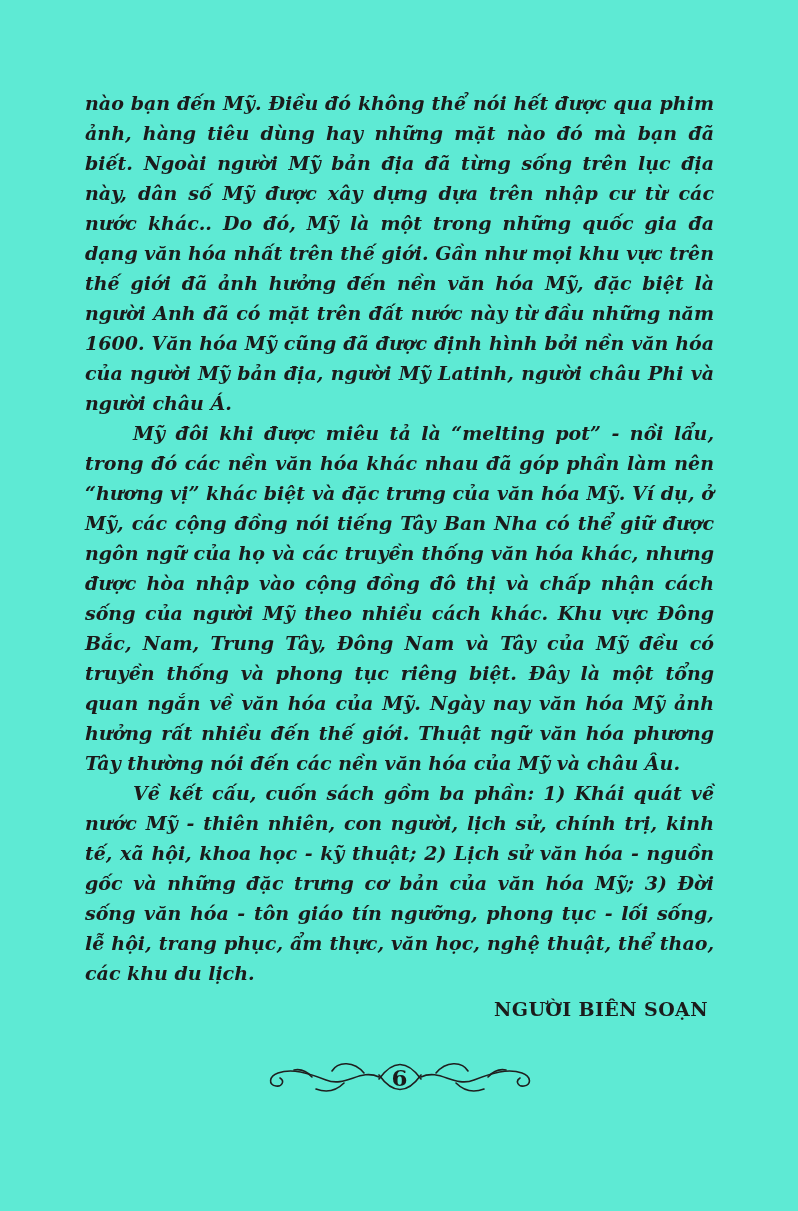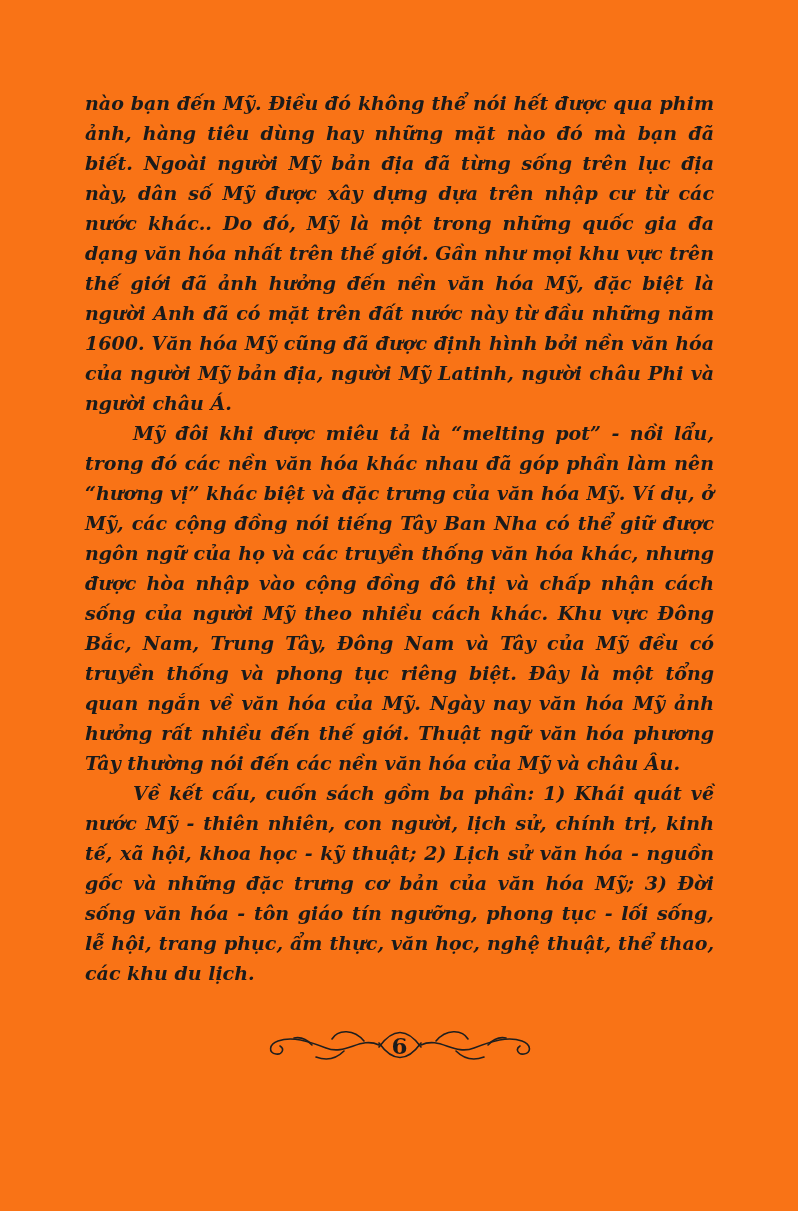--- a/index.html
+++ b/index.html
@@ -1,21 +1,21 @@
 <!DOCTYPE html>
 <html lang="vi"><head>
 <meta charset="utf-8">
 <title>Book Page</title>
 <style>
   * { margin: 0; padding: 0; box-sizing: border-box; }
   html, body { background: #ffffff; }
   .page {
     width: 798px;
     height: 1211px;
-    background: #f97316;
+    background: #5eead4;
     overflow: hidden;
     position: relative;
     font-family: "DejaVu Serif", serif;
     color: #1b1b1b;
     padding: 88px 84px 0 85px;
   }
   .text-block { width: 100%; }
   .para {
     font-style: italic;
     font-weight: 600;
@@ -59,20 +59,21 @@
 <body>
 
 <div class="page">
 
   <main class="text-block">
     <p class="para no-indent">nào bạn đến Mỹ. Điều đó không thể nói hết được qua phim ảnh, hàng tiêu dùng hay những mặt nào đó mà bạn đã biết. Ngoài người Mỹ bản địa đã từng sống trên lục địa này, dân số Mỹ được xây dựng dựa trên nhập cư từ các nước khác.. Do đó, Mỹ là một trong những quốc gia đa dạng văn hóa nhất trên thế giới. Gần như mọi khu vực trên thế giới đã ảnh hưởng đến nền văn hóa Mỹ, đặc biệt là người Anh đã có mặt trên đất nước này từ đầu những năm 1600. Văn hóa Mỹ cũng đã được định hình bởi nền văn hóa của người Mỹ bản địa, người Mỹ Latinh, người châu Phi và người châu Á.</p>
     <p class="para">Mỹ đôi khi được miêu tả là “melting pot” - nồi lẩu, trong đó các nền văn hóa khác nhau đã góp phần làm nên “hương vị” khác biệt và đặc trưng của văn hóa Mỹ. Ví dụ, ở Mỹ, các cộng đồng nói tiếng Tây Ban Nha có thể giữ được ngôn ngữ của họ và các truyền thống văn hóa khác, nhưng được hòa nhập vào cộng đồng đô thị và chấp nhận cách sống của người Mỹ theo nhiều cách khác. Khu vực Đông Bắc, Nam, Trung Tây, Đông Nam và Tây của Mỹ đều có truyền thống và phong tục riêng biệt. Đây là một tổng quan ngắn về văn hóa của Mỹ. Ngày nay văn hóa Mỹ ảnh hưởng rất nhiều đến thế giới. Thuật ngữ văn hóa phương Tây thường nói đến các nền văn hóa của Mỹ và châu Âu.</p>
     <p class="para">Về kết cấu, cuốn sách gồm ba phần: 1) Khái quát về nước Mỹ - thiên nhiên, con người, lịch sử, chính trị, kinh tế, xã hội, khoa học - kỹ thuật; 2) Lịch sử văn hóa - nguồn gốc và những đặc trưng cơ bản của văn hóa Mỹ; 3) Đời sống văn hóa - tôn giáo tín ngưỡng, phong tục - lối sống, lễ hội, trang phục, ẩm thực, văn học, nghệ thuật, thể thao, các khu du lịch.</p>
   </main>
 
+  <div class="signature">NGƯỜI BIÊN SOẠN</div>
 
   <div class="ornament">
     <div class="ornament-inner">
       <svg width="300" height="62" viewBox="0 0 300 62" aria-hidden="true">
         <g stroke="#1f1f1f" stroke-width="1.6" fill="none" stroke-linecap="round">
 
           <path d="M129,33 Q150,4 171,33"></path>
           <path d="M129,29 Q150,58 171,29"></path>
 
           <g>

